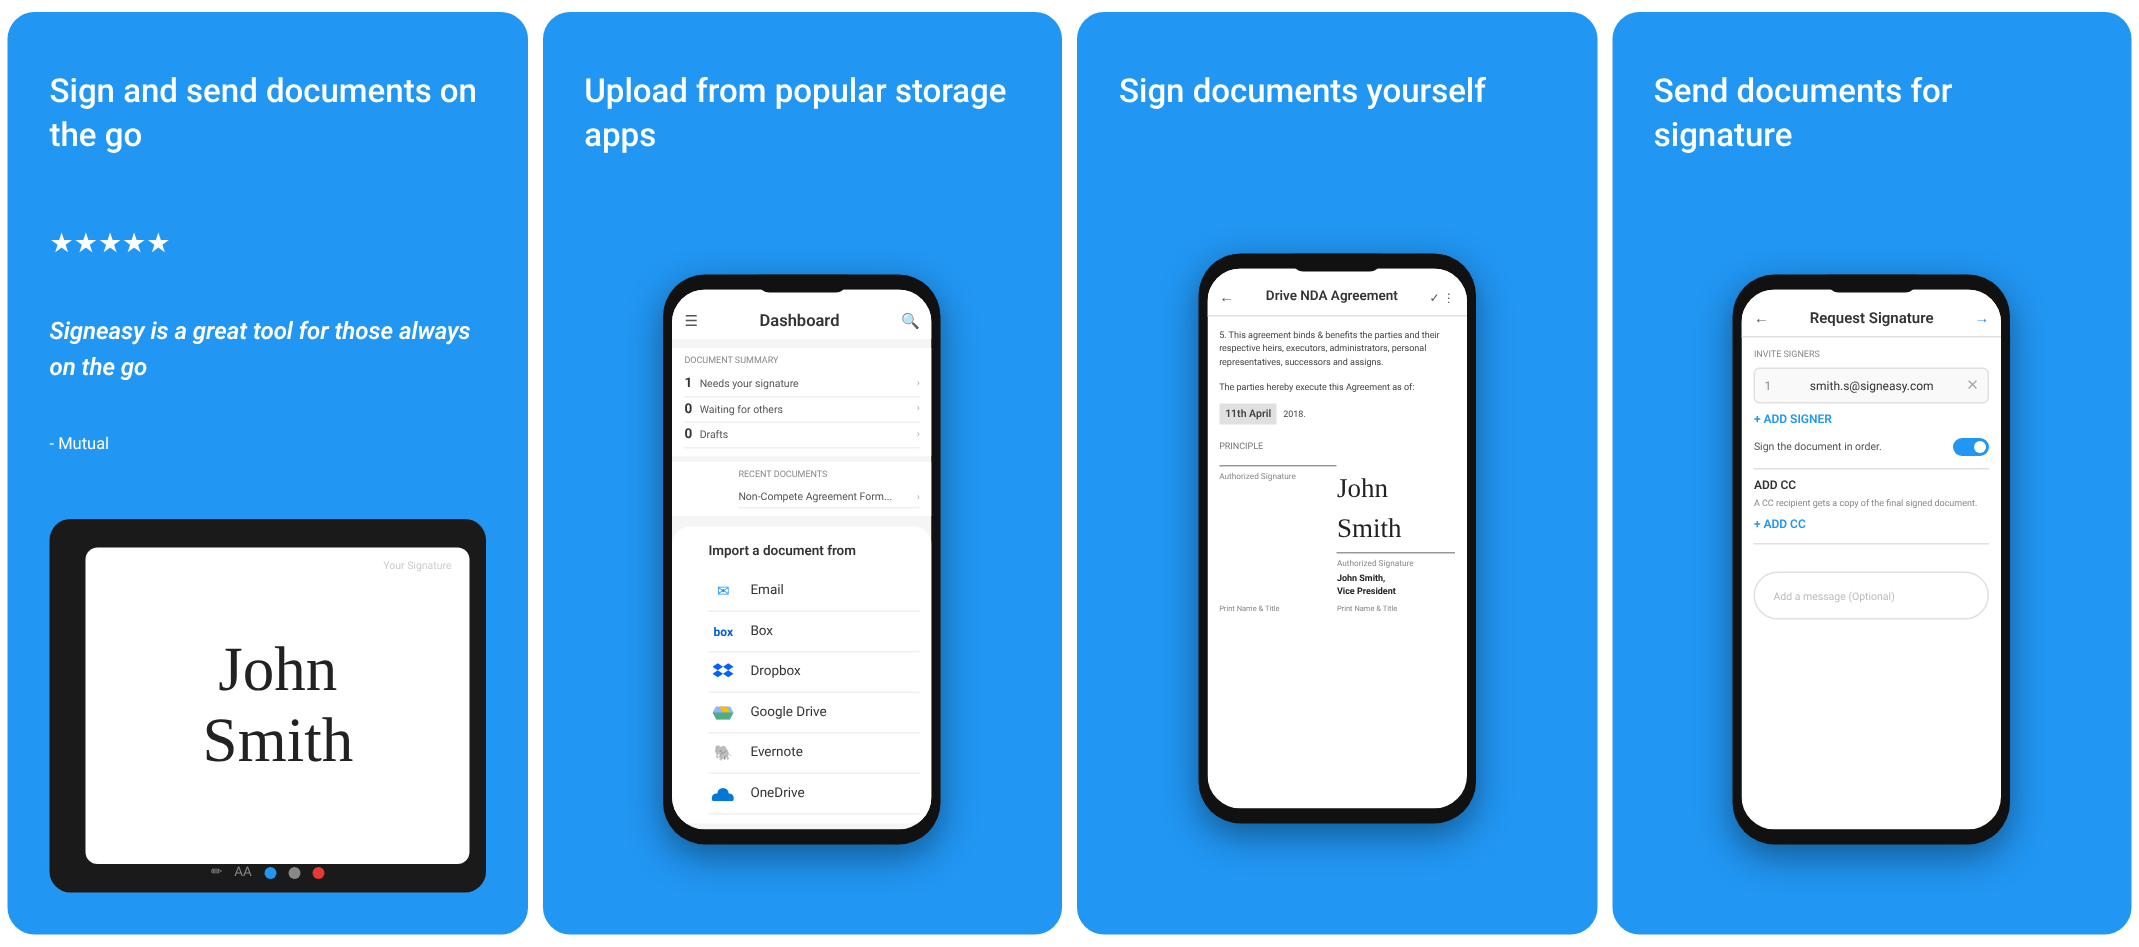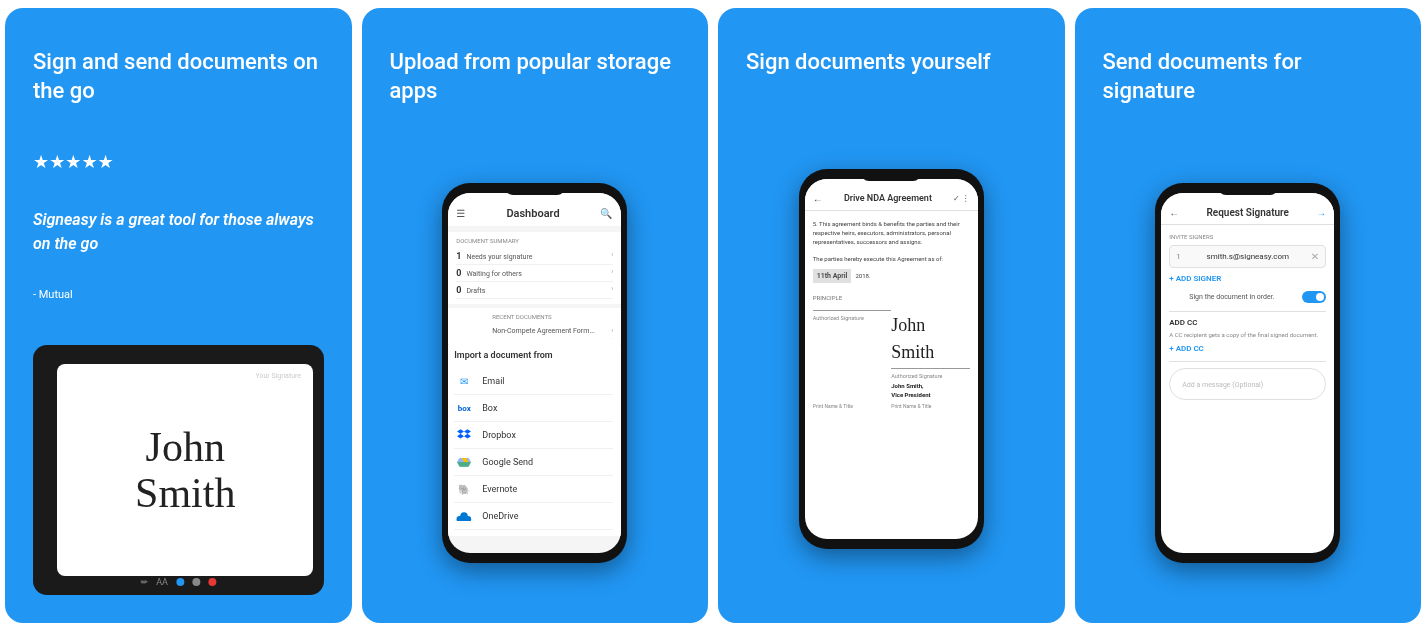--- a/index.html
+++ b/index.html
@@ -173,26 +173,26 @@
     }
     .dash-row-num {
       font-size: 9px;
       font-weight: bold;
       color: #333;
       margin-right: 5px;
     }
     
     .import-sheet {
       position: absolute;
-      bottom: 17px;
+      bottom: 4px;
       left: 0;
       right: 0;
       background: #fff;
       border-radius: 12px 12px 0 0;
-      padding: 12px 8px 6px 6px;
+      padding: 12px 8px 6px 24px;
       z-index: 20;
     }
     .import-title {
       font-size: 9px;
       font-weight: 600;
       color: #333;
       margin-bottom: 8px;
     }
     .import-item {
       display: flex;
@@ -307,21 +307,20 @@
       font-weight: 600;
       margin-bottom: 8px;
     }
     .req-toggle-row {
       display: flex;
       justify-content: space-between;
       align-items: center;
       font-size: 7px;
       color: #555;
       margin-bottom: 8px;
-      margin-left: 20px;
     }
     .toggle-on {
       width: 24px;
       height: 12px;
       background: #2196F3;
       border-radius: 6px;
       position: relative;
     }
     .toggle-on::after {
       content: '';
@@ -348,21 +347,21 @@
       font-size: 6px;
       color: #888;
       margin-bottom: 6px;
     }
     .req-msg-area {
       border: 1px solid #e0e0e0;
       border-radius: 16px;
       padding: 12px;
       font-size: 7px;
       color: #bbb;
-      margin-top: 6px;
+      margin-top: 18px;
       height: 32px;
     }
   </style>
 </head>
 <body>
 
 <div class="panel">
   <div class="panel-title">Sign and send documents on the go</div>
   <div class="stars">★★★★★</div>
   <div class="quote-text">Signeasy is a great tool for those always on the go</div>
@@ -440,21 +439,21 @@
               <span>Dropbox</span>
             </div>
             <div class="import-item">
               <div class="import-icon">
                 <svg width="14" height="14" viewBox="0 0 24 24">
                     <path d="M4.5 20L0 12 4 5h16l4 7-4 8z" fill="#4285F4" opacity="0.6"></path>
                     <path d="M8 5l8 0 4 7H12z" fill="#FBBC05"></path>
                     <path d="M0 12l4.5 8H19.5L24 12z" fill="#34A853" opacity="0.7"></path>
                   </svg>
               </div>
-              <span>Google Send</span>
+              <span>Google Drive</span>
             </div>
             <div class="import-item">
               <div class="import-icon" style="color:#2dbe60;font-size:10px;">🐘</div>
               <span>Evernote</span>
             </div>
             <div class="import-item">
               <div class="import-icon">
                 <svg width="16" height="10" viewBox="0 0 24 16">
                     <path d="M6 8a6 6 0 0 1 12 0h.5a5 5 0 0 1 0 10H5a5 5 0 0 1 0-10z" fill="#0078D4"></path>
                   </svg>

